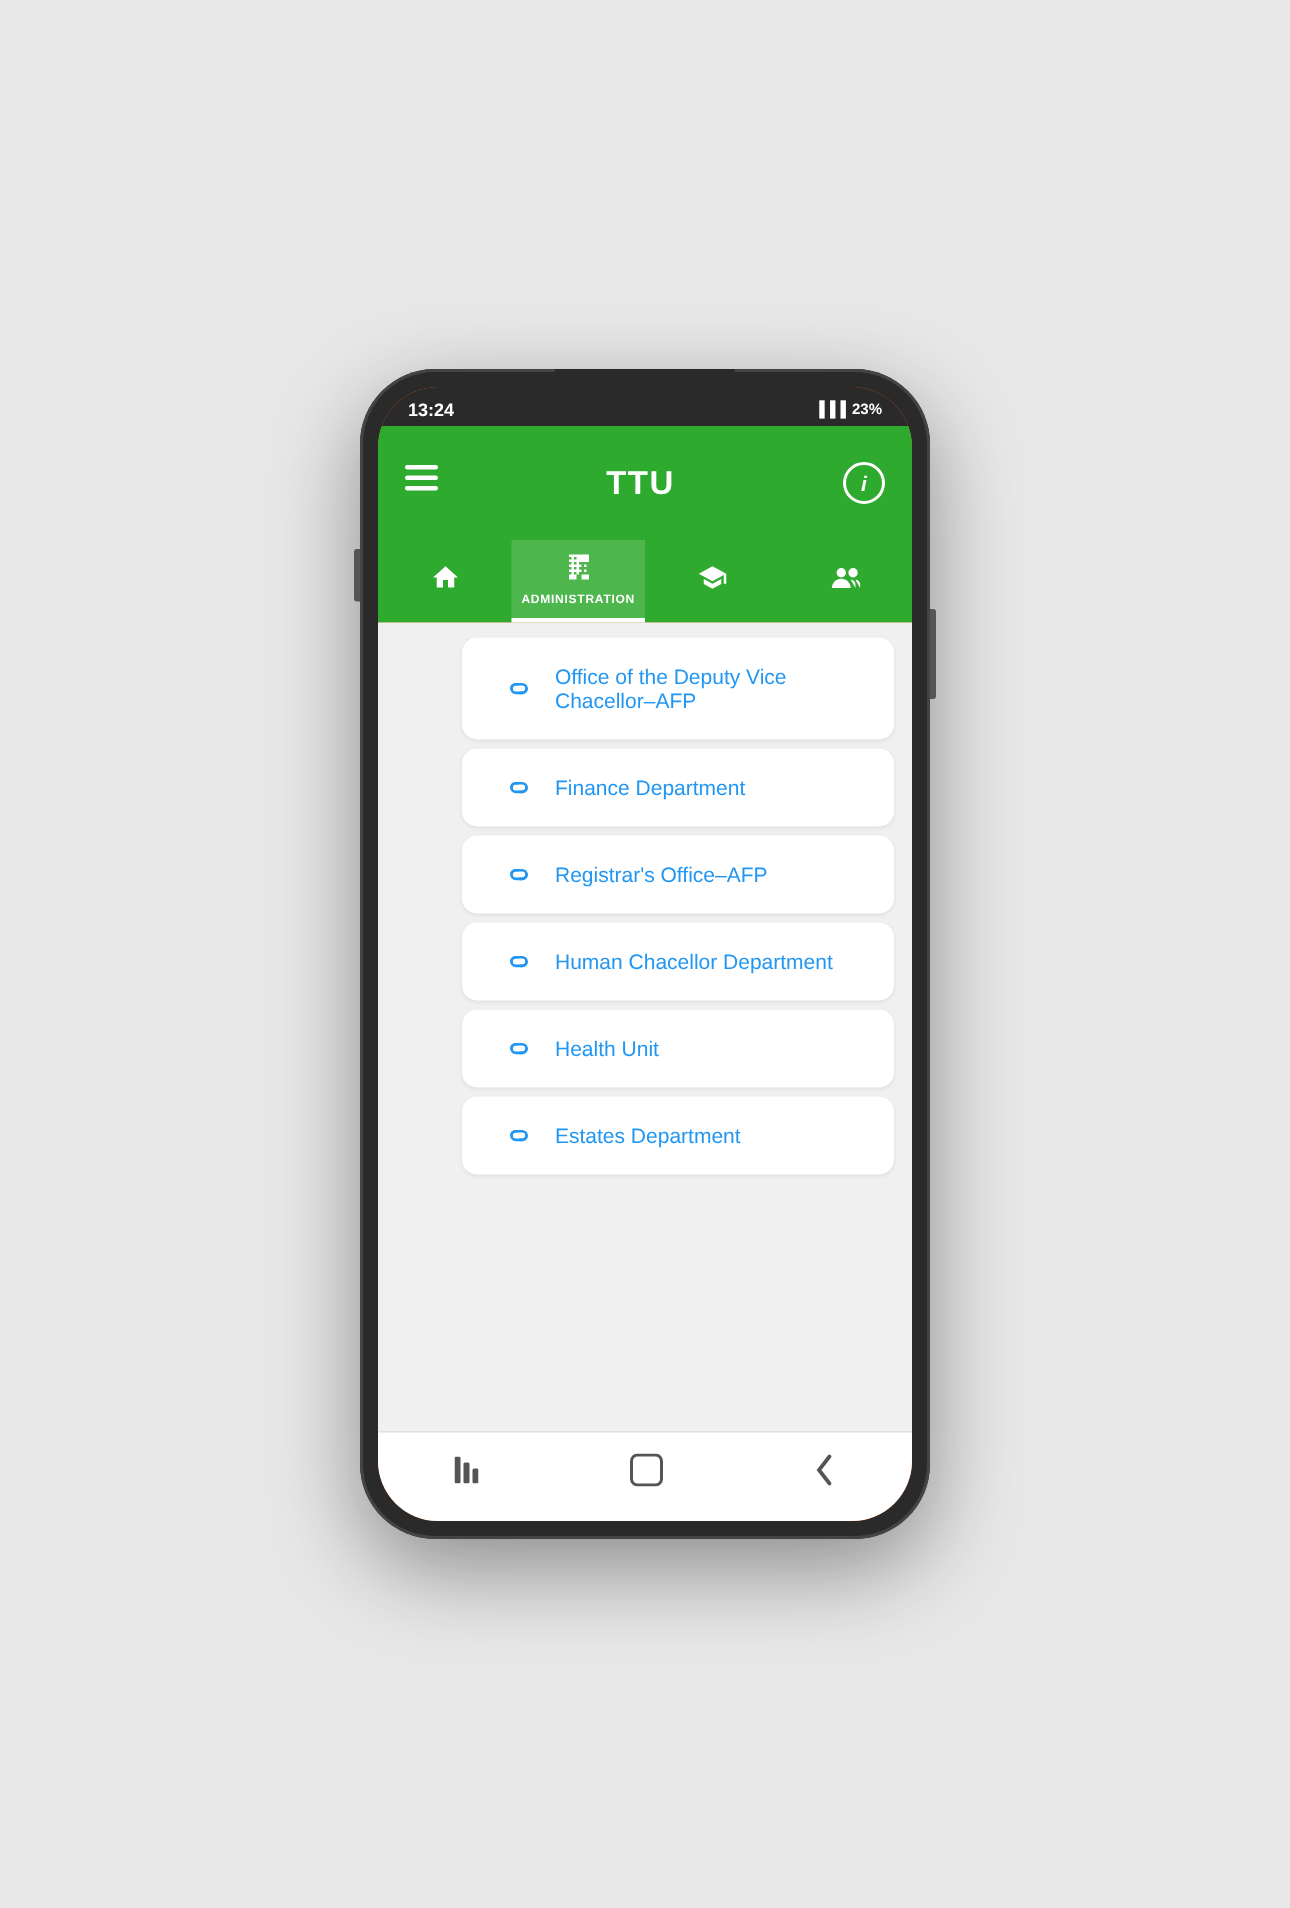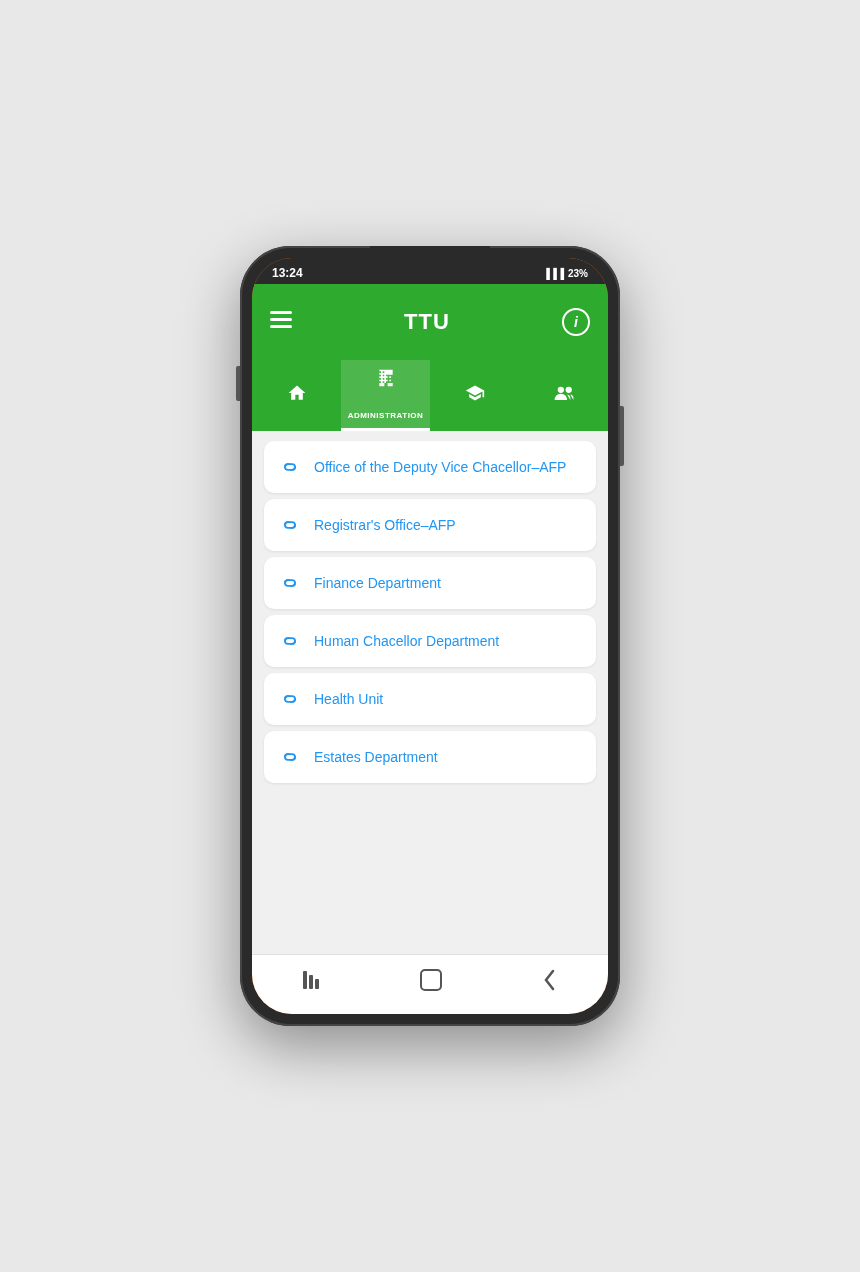--- a/index.html
+++ b/index.html
@@ -142,21 +142,21 @@
 
     .tab-item {
       flex: 1;
       display: flex;
       flex-direction: column;
       align-items: center;
       padding: 8px 4px;
       cursor: pointer;
       color: rgba(255,255,255,0.8);
       font-size: 9px;
-      gap: 18px;
+      gap: 2px;
     }
 
     .tab-item.active {
       background: rgba(255,255,255,0.15);
       color: white;
       border-bottom: 3px solid white;
     }
 
     .tab-icon {
       font-size: 18px;
@@ -181,26 +181,27 @@
     }
 
     .content-area::-webkit-scrollbar {
       display: none;
     }
 
     
     .list-item {
       background: white;
       border-radius: 10px;
-      padding: 18px 16px;
+      padding: 18px 28px;
       display: flex;
       align-items: center;
       gap: 14px;
       cursor: pointer;
       box-shadow: 0 1px 3px rgba(0,0,0,0.08);
+      margin-left: 44px;
     }
 
     .link-icon {
       color: #2196F3;
       font-size: 18px;
       flex-shrink: 0;
     }
 
     .item-label {
       color: #2196F3;
@@ -309,31 +310,31 @@
         <span class="item-label">Office of the Deputy Vice Chacellor–AFP</span>
       </div>
 
       <div class="list-item">
         <span class="link-icon chain-icon">
           <svg width="20" height="14" viewBox="0 0 28 18" fill="#2196F3">
             <path d="M7 9a4 4 0 0 1 4-4h6a4 4 0 0 1 0 8h-2" stroke="#2196F3" stroke-width="2.5" fill="none" stroke-linecap="round"></path>
             <path d="M21 9a4 4 0 0 1-4 4h-6a4 4 0 0 1 0-8h2" stroke="#2196F3" stroke-width="2.5" fill="none" stroke-linecap="round"></path>
           </svg>
         </span>
+        <span class="item-label">Finance Department</span>
+      </div>
+
+      <div class="list-item">
+        <span class="link-icon chain-icon">
+          <svg width="20" height="14" viewBox="0 0 28 18" fill="#2196F3">
+            <path d="M7 9a4 4 0 0 1 4-4h6a4 4 0 0 1 0 8h-2" stroke="#2196F3" stroke-width="2.5" fill="none" stroke-linecap="round"></path>
+            <path d="M21 9a4 4 0 0 1-4 4h-6a4 4 0 0 1 0-8h2" stroke="#2196F3" stroke-width="2.5" fill="none" stroke-linecap="round"></path>
+          </svg>
+        </span>
         <span class="item-label">Registrar's Office–AFP</span>
-      </div>
-
-      <div class="list-item">
-        <span class="link-icon chain-icon">
-          <svg width="20" height="14" viewBox="0 0 28 18" fill="#2196F3">
-            <path d="M7 9a4 4 0 0 1 4-4h6a4 4 0 0 1 0 8h-2" stroke="#2196F3" stroke-width="2.5" fill="none" stroke-linecap="round"></path>
-            <path d="M21 9a4 4 0 0 1-4 4h-6a4 4 0 0 1 0-8h2" stroke="#2196F3" stroke-width="2.5" fill="none" stroke-linecap="round"></path>
-          </svg>
-        </span>
-        <span class="item-label">Finance Department</span>
       </div>
 
       <div class="list-item">
         <span class="link-icon chain-icon">
           <svg width="20" height="14" viewBox="0 0 28 18" fill="#2196F3">
             <path d="M7 9a4 4 0 0 1 4-4h6a4 4 0 0 1 0 8h-2" stroke="#2196F3" stroke-width="2.5" fill="none" stroke-linecap="round"></path>
             <path d="M21 9a4 4 0 0 1-4 4h-6a4 4 0 0 1 0-8h2" stroke="#2196F3" stroke-width="2.5" fill="none" stroke-linecap="round"></path>
           </svg>
         </span>
         <span class="item-label">Human Chacellor Department</span>

